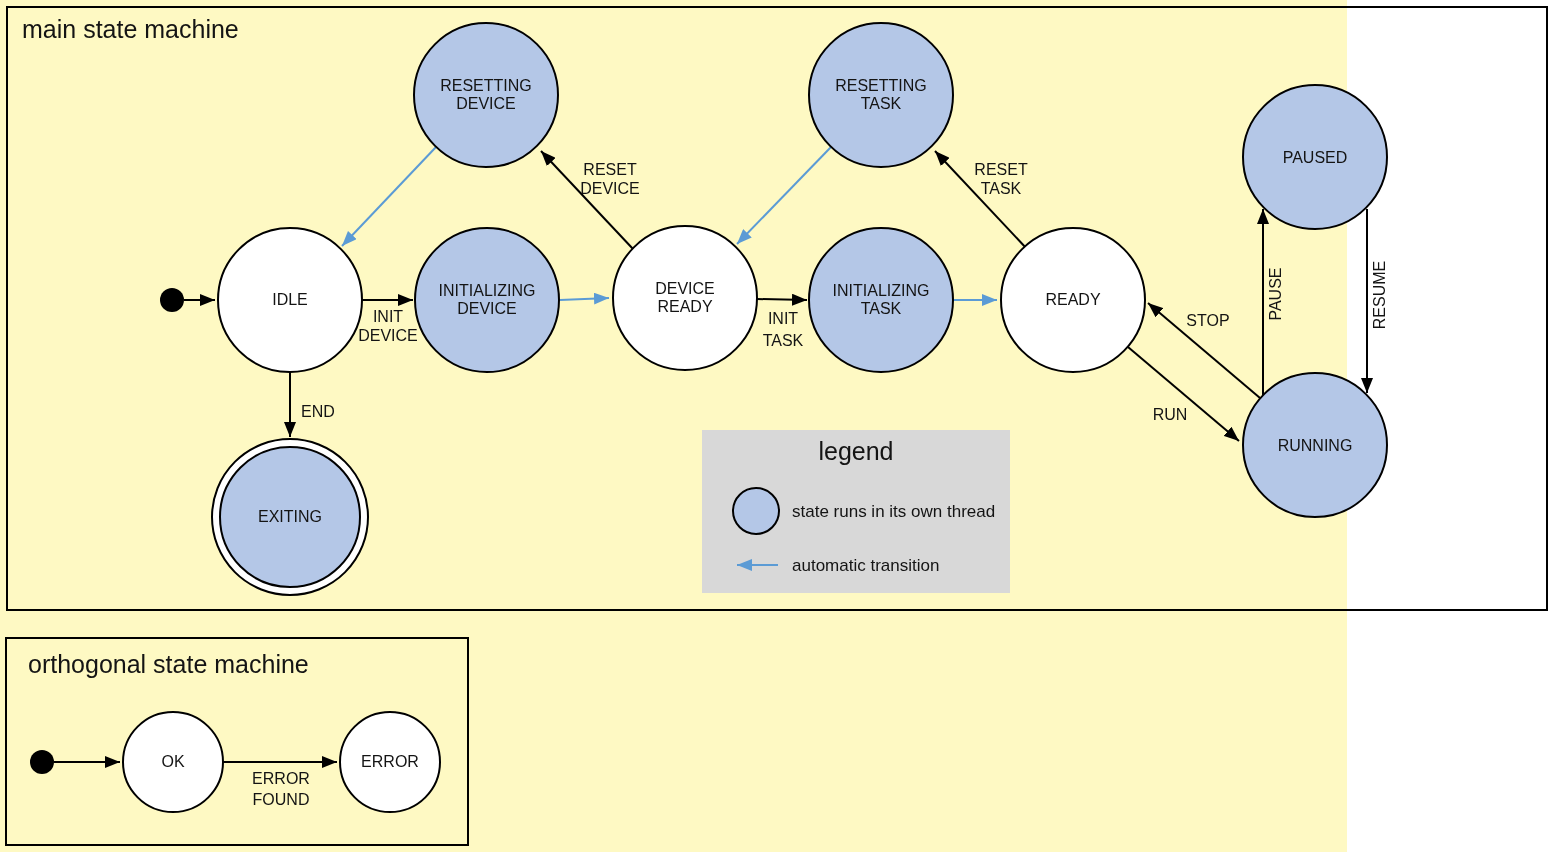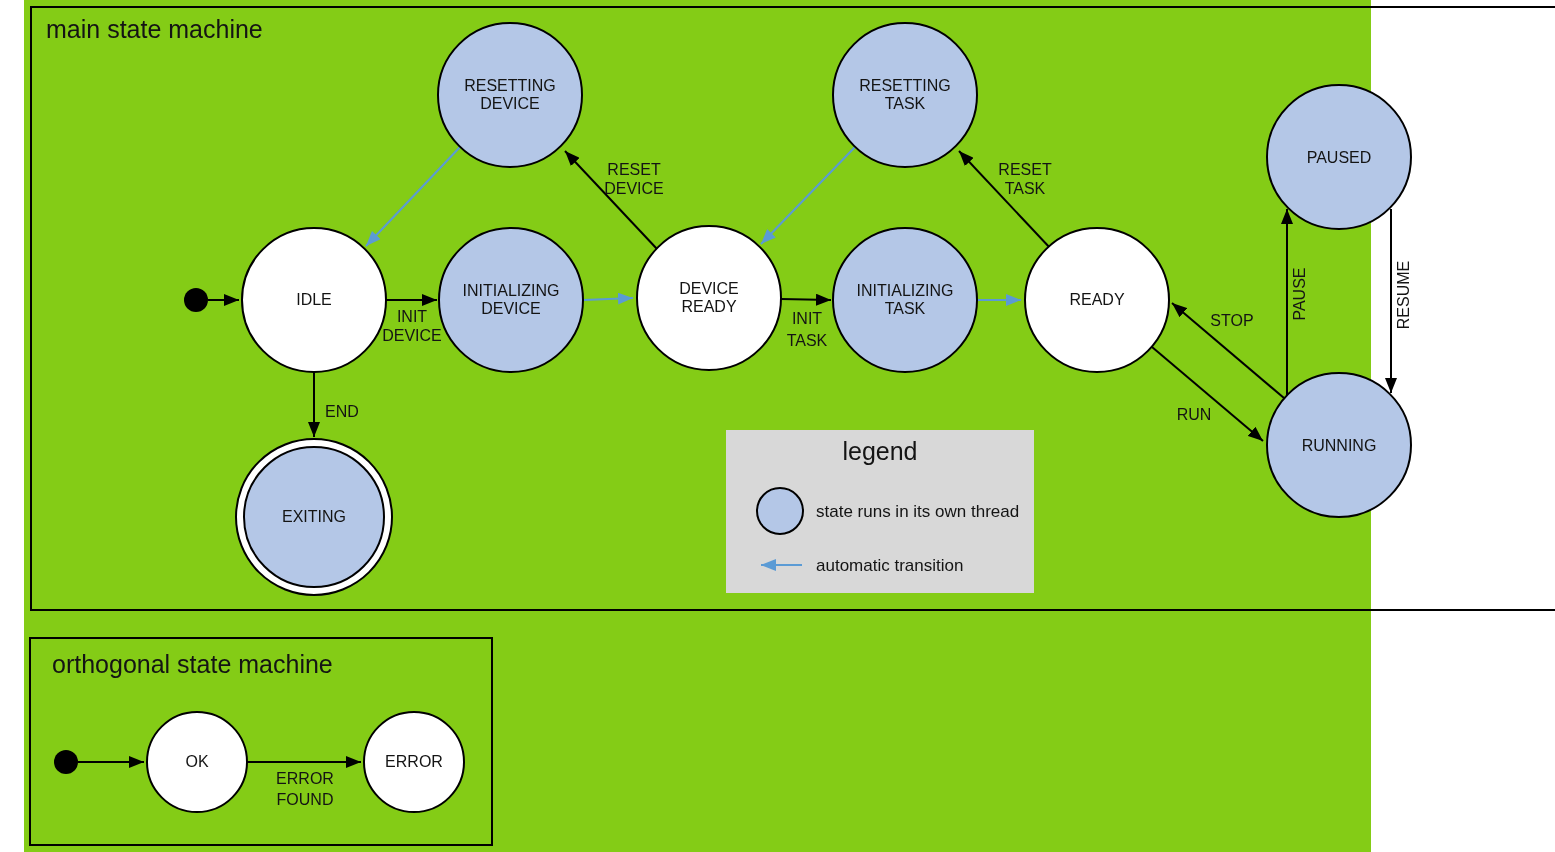--- a/index.html
+++ b/index.html
@@ -1,16 +1,16 @@
 <!DOCTYPE html>
 <html><head>
 <meta charset="utf-8">
 <style>
   html, body { margin: 0; padding: 0; background: #ffffff; }
-  .canvas { position: relative; width: 1347px; height: 852px; background: #84cc16; margin-left: 24px; }
+  .canvas { position: relative; width: 1347px; height: 852px; background: #fef9c3; }
   svg { display: block; font-family: "Liberation Sans", sans-serif; }
 
   .frame { fill: none; stroke: #000000; stroke-width: 2; }
   .state { stroke: #000000; stroke-width: 2; }
   .state.white { fill: #ffffff; }
   .final-outer { fill: #ffffff; stroke: #000000; stroke-width: 2; }
   .init-dot { fill: #000000; stroke: none; }
 
   line.t { stroke: #000000; stroke-width: 2; }
   line.auto { stroke-width: 2; }

